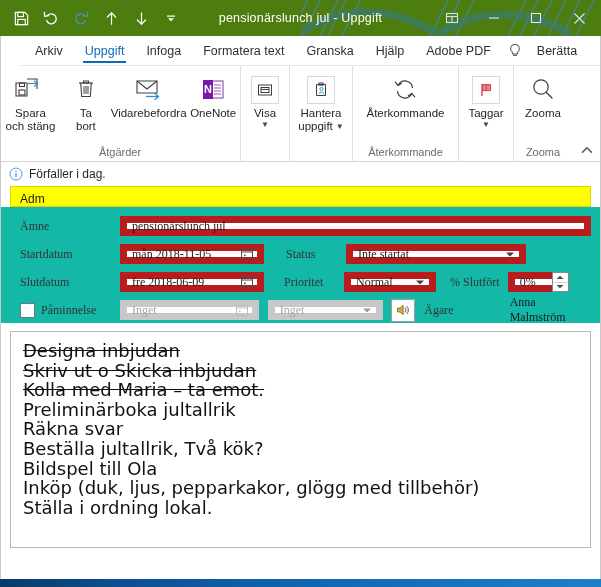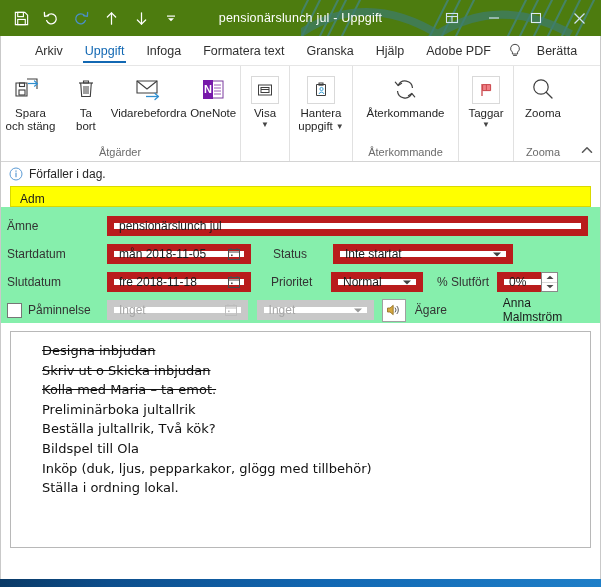--- a/index.html
+++ b/index.html
@@ -175,21 +175,21 @@
     background: #ffff00;
     border: 1px solid #d9d900;
     display: flex;
     align-items: flex-end;
     padding-left: 9px;
     font-size: 12px;
     color: #1a1a1a;
   }
 
   
-  .form { padding: 6px 10px 0 7px; background: #86efac; }
+  .form { padding: 6px 10px 0 20px; background: #14b8a6; font-family: Liberation Serif, serif; }
   .frow {
     display: flex;
     align-items: center;
     height: 26px;
     margin-bottom: 2px;
   }
   .flabel {
     font-size: 12px;
     color: #333;
     width: 100px;
@@ -253,25 +253,24 @@
     margin: 8px 10px 0 10px;
     border: 1px solid #b8b8b8;
     height: 217px;
     background: #fff;
     padding: 9px 12px;
     box-sizing: border-box;
     overflow: hidden;
   }
   .note-line {
     font-family: "DejaVu Sans", sans-serif;
-    font-size: 13px;
+    font-size: 18px;
     line-height: 19.6px;
     color: #111;
     white-space: nowrap;
-    margin-left: 19px;
   }
   .note-line.struck { text-decoration: line-through; }
 
   .bottombar {
     position: absolute;
     left: 0; bottom: 0;
     width: 601px; height: 8px;
     background: linear-gradient(90deg, #0a3a66 0%, #0d4e8c 18%, #1268b3 55%, #1f7fc8 100%);
   }
   .outer-left {
@@ -619,21 +618,21 @@
         <svg width="10" height="7" viewBox="0 0 10 7">
             <path d="M1 1.5 L5 5.5 L9 1.5 Z" fill="#3f3f3f"></path>
           </svg>
       </span>
     </div>
   </div>
 
   <div class="frow">
     <div class="flabel">Slutdatum</div>
     <div class="inp datefield">
-      <span class="txt">fre 2018-11-18</span>
+      <span class="txt">fre 2018-06-09</span>
       <span class="cal">
         <svg width="14" height="14" viewBox="0 0 14 14">
             <rect x="1.5" y="2.5" width="11" height="10" fill="none" stroke="#4a4a4a" stroke-width="1"></rect>
             <line x1="1.5" y1="5" x2="12.5" y2="5" stroke="#4a4a4a" stroke-width="1"></line>
             <rect x="4" y="7.5" width="1.6" height="1.6" fill="#4a4a4a"></rect>
             <line x1="4" y1="1" x2="4" y2="3.2" stroke="#4a4a4a" stroke-width="1"></line>
             <line x1="10" y1="1" x2="10" y2="3.2" stroke="#4a4a4a" stroke-width="1"></line>
           </svg>
       </span>
     </div>
@@ -701,20 +700,21 @@
     <div class="flabel narrow" style="width:auto;margin-right:0">Ägare</div>
     <div class="owner-val" style="margin-left:56px">Anna Malmström</div>
   </div>
 </div>
 
 <div class="notes">
   <div class="note-line struck">Designa inbjudan</div>
   <div class="note-line struck">Skriv ut o Skicka inbjudan</div>
   <div class="note-line struck">Kolla med Maria – ta emot.</div>
   <div class="note-line">Preliminärboka jultallrik</div>
+  <div class="note-line">Räkna svar</div>
   <div class="note-line">Beställa jultallrik, Två kök?</div>
   <div class="note-line">Bildspel till Ola</div>
   <div class="note-line">Inköp (duk, ljus, pepparkakor, glögg med tillbehör)</div>
   <div class="note-line">Ställa i ordning lokal.</div>
 </div>
 
 <div class="outer-left"></div>
 <div class="outer-right"></div>
 <div class="bottombar"></div>
 

